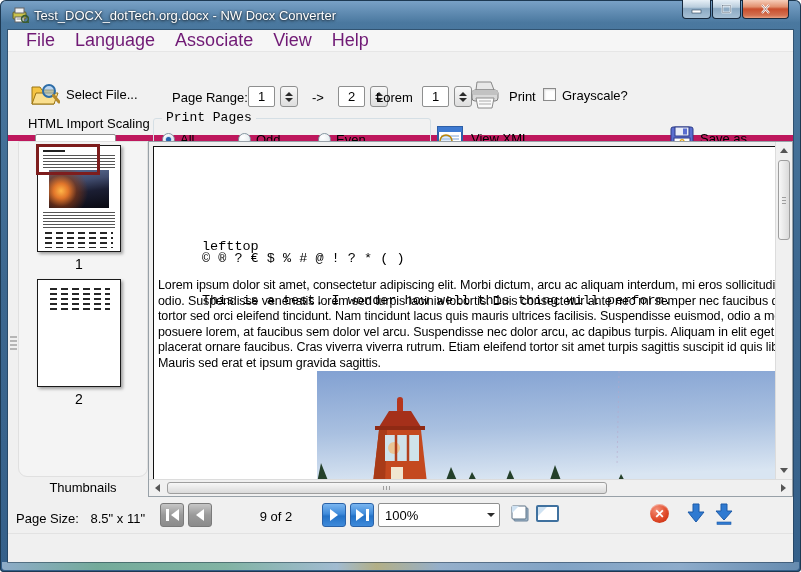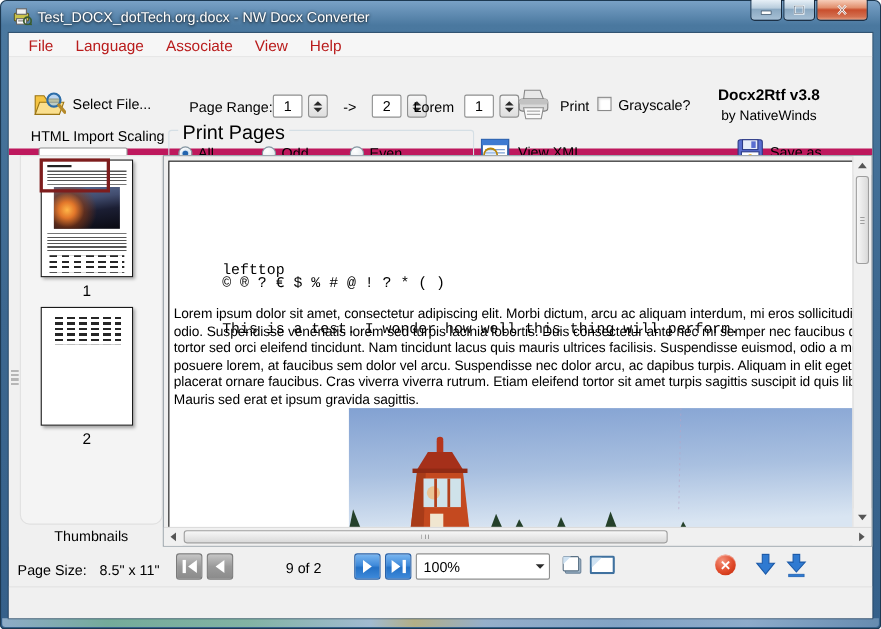--- a/index.html
+++ b/index.html
@@ -23,39 +23,39 @@
     display:flex; align-items:center; justify-content:center; cursor:pointer; }
   .winbtn.min,.winbtn.max { width:29px; }
   .winbtn.close { width:47px;
     background:linear-gradient(180deg,#f6cdb9 0%,#e2906f 38%,#c94e2d 50%,#d37050 85%,#e8a183 100%); }
   
   #client { position:absolute; left:8px; top:30px; right:8px; bottom:10px; background:#f0f0f0;
     box-shadow:0 0 0 1px rgba(20,40,60,.45); overflow:hidden; }
   
   #menubar { position:absolute; left:0; top:0; right:0; height:22px; background:#f6f6f6;
     border-bottom:1px solid #e6e6e6; display:flex; align-items:center; padding-left:8px; }
-  .menu-item { font-size:14px; color:#b91c1c; padding:3px 10px; cursor:default; }
+  .menu-item { font-size:18px; color:#701a75; padding:3px 10px; cursor:default; }
   
   #toolbar { position:absolute; left:0; top:22px; right:0; height:89px; background:#f1f1f1;
     border-bottom:6px solid #be185d; }
   .tlabel { position:absolute; font-size:13px; color:#000; white-space:nowrap; }
   .toolbtn { position:absolute; display:flex; align-items:center; gap:6px; cursor:pointer; }
   .toolbtn span.lbl { font-size:13px; color:#000; white-space:nowrap; }
   .spinval { position:absolute; width:27px; height:21px; background:#fff; border:1px solid #8e8f8f;
     border-radius:2px; font-size:13px; text-align:center; line-height:19px; }
   .spinbtns { position:absolute; width:18px; height:21px; border:1px solid #8e8f8f; border-radius:3px;
     background:linear-gradient(180deg,#f8f8f8,#dedede); display:flex; flex-direction:column;
     align-items:center; justify-content:center; gap:2px; cursor:pointer; }
   .tri-up { width:0; height:0; border-left:4px solid transparent; border-right:4px solid transparent; border-bottom:4px solid #2b2b2b; }
   .tri-dn { width:0; height:0; border-left:4px solid transparent; border-right:4px solid transparent; border-top:4px solid #2b2b2b; }
   .checkbox { position:absolute; width:13px; height:13px; background:#fff; border:1px solid #8a8a8a;
     box-shadow:inset 1px 1px 2px rgba(0,0,0,.15); cursor:pointer; }
   #print-pages-group { position:absolute; left:145px; top:66px; width:278px; height:43px;
     border:1px solid #d5dfe5; border-radius:3px; }
-  #print-pages-legend { position:absolute; left:8px; top:-9px; background:#f1f1f1; padding:0 4px; font-size:18px; }
+  #print-pages-legend { position:absolute; left:8px; top:-9px; background:#f1f1f1; padding:0 4px; font-size:13px;font-family:Liberation Mono, monospace; }
   .radio-row { position:absolute; display:flex; align-items:center; gap:5px; top:13px; cursor:pointer; }
   .radio { width:13px; height:13px; border:1px solid #8597a2; border-radius:50%;
     background:radial-gradient(circle at 35% 30%,#ffffff 0%,#e9eef1 60%,#cfd8dd 100%); position:relative; }
   .radio.sel::after { content:""; position:absolute; left:3px; top:3px; width:5px; height:5px;
     border-radius:50%; background:#2263ad; box-shadow:0 0 2px #4b8fd4; }
   .radio-lbl { font-size:13px; }
   .combo { position:absolute; background:#fff; border:1px solid #8e8f8f; border-radius:2px;
     font-size:13px; display:flex; align-items:center; cursor:pointer; }
   .combo .cval { flex:1; padding-left:6px; }
   .combo .carr { width:16px; display:flex; justify-content:center; }
@@ -219,24 +219,20 @@
           <path d="M9 18 L27 18 L25 28 L11 28 Z" fill="#fafafa" stroke="#8a8a8a"></path>
           <line x1="12" y1="21" x2="24" y2="21" stroke="#aaa"></line>
           <line x1="12" y1="24" x2="24" y2="24" stroke="#aaa"></line>
         </svg>
         <span class="lbl">Print</span>
       </div>
 
       <div class="checkbox" style="left:535px; top:36px;"></div>
       <div class="tlabel" style="left:554px; top:36px;">Grayscale?</div>
 
-      <div id="brand">
-        <div id="brand-title">Docx2Rtf v3.8</div>
-        <div id="brand-sub">by NativeWinds</div>
-      </div>
 
       <div class="tlabel" style="left:20px; top:64px;">HTML Import Scaling</div>
       <div class="combo" style="left:27px; top:82px; width:81px; height:22px;">
         <span class="cval">100%</span>
         <span class="carr">
             <span class="tri-dn"></span>
           </span>
       </div>
 
       <div id="print-pages-group">

